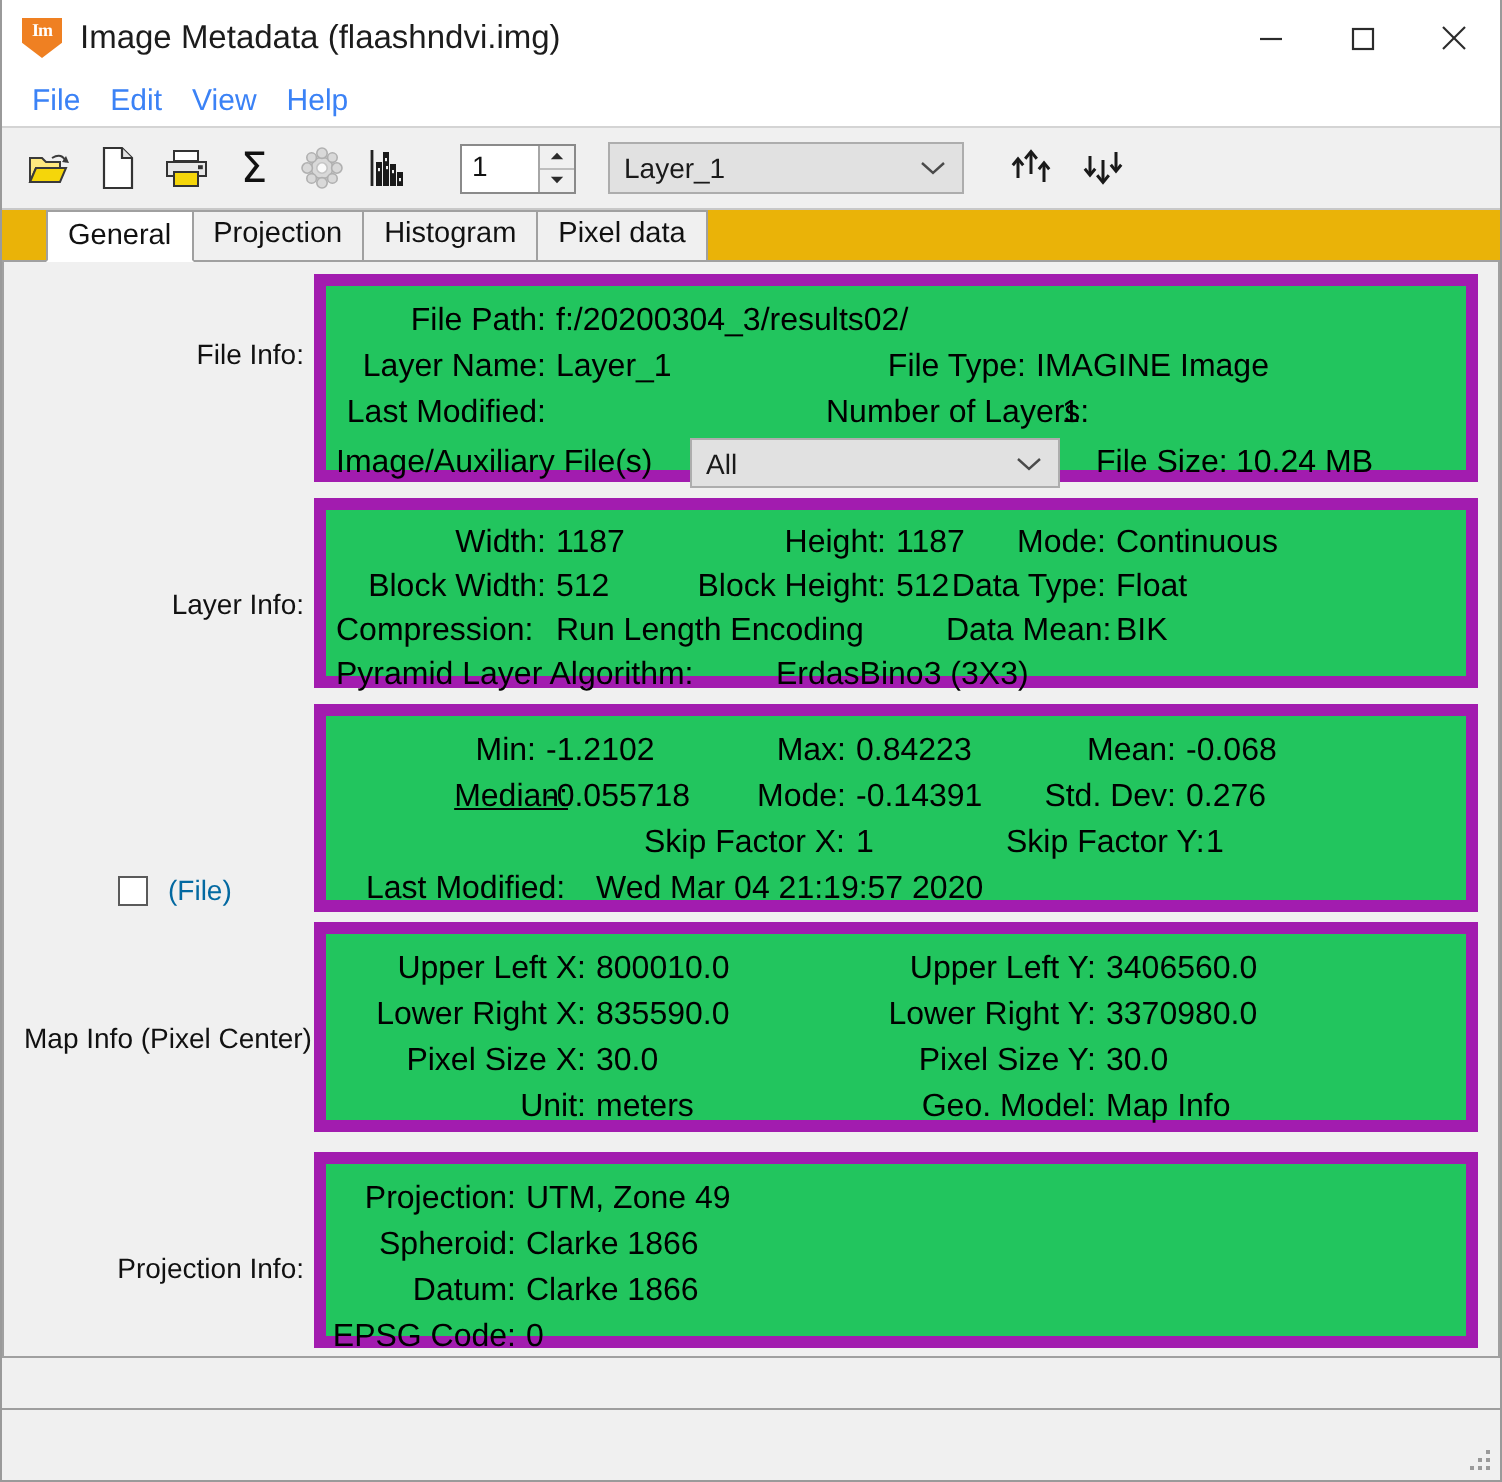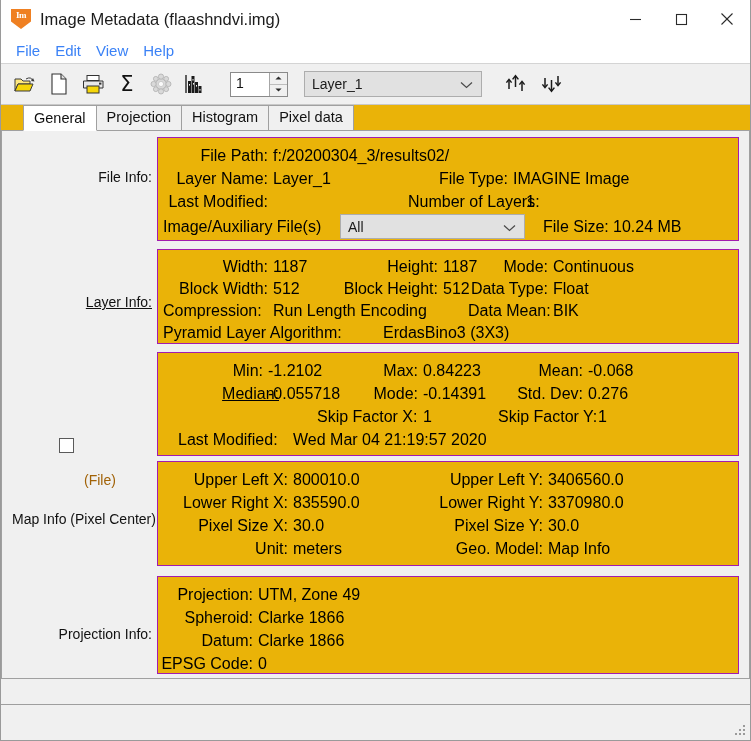--- a/index.html
+++ b/index.html
@@ -228,22 +228,22 @@
     height: 548px;
     background: #f0f0f0;
     border: 1px solid #a0a0a0;
     border-top: none;
     box-sizing: border-box;
     overflow: hidden;
   }
 
   .section {
     position: absolute;
-    background: #eab308;
-    border: 1px solid #a21caf;
+    background: #22c55e;
+    border: 6px solid #a21caf;
     box-sizing: border-box;
   }
   .sec-label {
     position: absolute;
     font-size: 14px;
     color: #111;
     text-align: right;
     white-space: nowrap;
   }
   .lbl { text-align: right; position: absolute; white-space: nowrap; }
@@ -254,23 +254,22 @@
     position: absolute;
     width: 15px;
     height: 15px;
     border: 1px solid #5a5a5a;
     background: #ffffff;
     box-sizing: border-box;
   }
   .cbox-label {
     position: absolute;
     font-size: 14px;
-    color: #a16207;
+    color: #0369a1;
     white-space: nowrap;
-    margin-top: 35px;
   }
 
   
   .combo2 {
     position: absolute;
     width: 185px;
     height: 25px;
     background: #e1e1e1;
     border: 1px solid #adadad;
     box-sizing: border-box;
@@ -499,21 +498,21 @@
         <span class="chev">
           <svg width="13" height="8" viewBox="0 0 13 8">
               <path d="M1 1.5 L6.5 6.5 L12 1.5" fill="none" stroke="#4a4a4a" stroke-width="1.2"></path>
             </svg>
         </span>
       </div>
       <div class="val" style="left:385px; top:80px;">File Size:</div>
       <div class="val" style="left:455px; top:80px;">10.24 MB</div>
     </div>
 
-    <div class="sec-label" style="left:10px; top:163px; width:140px;text-decoration:underline;">Layer Info:</div>
+    <div class="sec-label" style="left:10px; top:163px; width:140px;">Layer Info:</div>
     <div class="section" style="left:155px; top:118px; width:582px; height:95px;">
       <div class="lbl" style="left:0px; top:8px; width:110px;">Width:</div>
       <div class="val" style="left:115px; top:8px;">1187</div>
 
       <div class="lbl" style="left:0px; top:30px; width:110px;">Block Width:</div>
       <div class="val" style="left:115px; top:30px;">512</div>
 
       <div class="val" style="left:5px; top:52px;">Compression:</div>
       <div class="val" style="left:115px; top:52px;">Run Length Encoding</div>
 

